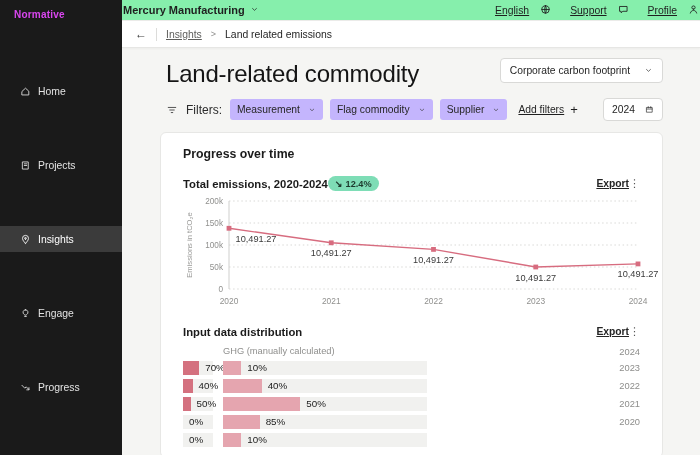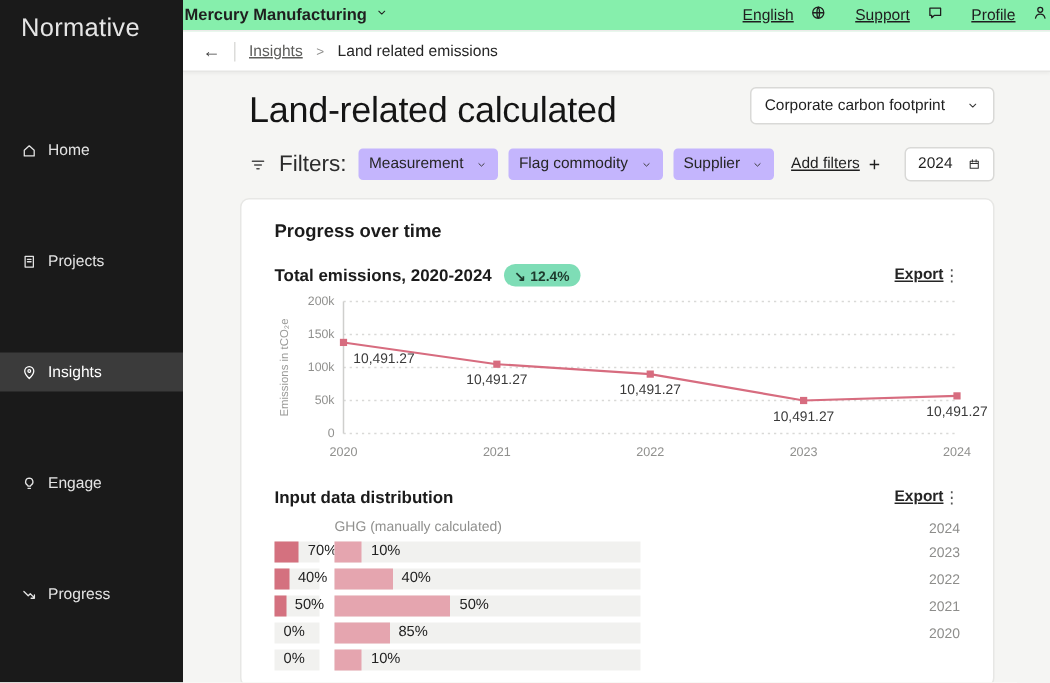--- a/index.html
+++ b/index.html
@@ -1,22 +1,22 @@
 <!DOCTYPE html>
 <html><head>
 <meta charset="utf-8">
 <style>
   html,body{margin:0;padding:0;background:#f5f5f3;}
   *{box-sizing:border-box;}
   .app{display:flex;width:700px;height:455px;background:#f5f5f3;font-family:"Liberation Sans",sans-serif;overflow:hidden;}
   
   .sidebar{flex:0 0 122px;background:#1a1a1a;color:#fff;}
-  .logo{padding:9px 14px 10px;font-size:17px;font-weight:400;letter-spacing:.2px;color:#e5e5e5;}
+  .logo{padding:9px 14px 10px;font-size:10px;font-weight:700;letter-spacing:.2px;color:#d946ef;}
   .nav{margin-top:4px;}
-  .nav-item{display:flex;align-items:center;gap:7px;height:26px;padding:0 14px;font-size:10.4px;color:#e3e3e3;cursor:pointer;margin-top:48px;}
+  .nav-item{display:flex;align-items:center;gap:7px;height:26px;padding:0 20px;font-size:10.4px;color:#e3e3e3;cursor:pointer;margin-top:48px;}
   .nav-item .icon{display:inline-flex;}
   .nav-item .icon svg{width:11px;height:11px;}
   .nav-item.active{background:#3b3b3b;color:#fff;}
   
   .main{flex:1;display:flex;flex-direction:column;min-width:0;}
   .topbar{height:21px;background:#86efac;border-bottom:1px solid #ebebe9;display:flex;align-items:center;justify-content:space-between;padding:0 1px;}
   .company{display:flex;align-items:center;gap:5px;font-size:11px;font-weight:600;color:#1f1f1f;background:none;border:0;font-family:inherit;cursor:pointer;padding:0;}
   .company .icon svg{width:9px;height:9px;}
   .top-links{display:flex;gap:19px;}
   .top-link{display:flex;align-items:center;gap:11px;font-size:10.4px;color:#1f1f1f;cursor:pointer;}
@@ -31,33 +31,33 @@
   
   .content{flex:1;padding:10px 37px 0 38px;overflow:hidden;}
   .title-row{display:flex;justify-content:space-between;align-items:flex-start;}
   h1{margin:2px 0 0 6px;font-size:24px;font-weight:500;letter-spacing:-.2px;color:#151515;}
   .selectbox{display:flex;align-items:center;gap:14px;background:#fff;border:1px solid #d9d9d7;border-radius:4px;padding:6px 9px;font-size:10.3px;color:#1f1f1f;font-family:inherit;cursor:pointer;}
   .selectbox .icon{display:inline-flex;color:#333;}
   .selectbox .icon svg{width:9px;height:9px;}
   .filters-row{display:flex;align-items:center;gap:8px;margin:10px 0 0 6px;}
   .funnel{display:inline-flex;color:#4a4a4a;}
   .funnel svg{width:12px;height:12px;}
-  .filters-label{font-size:15px;color:#2c2c2c;}
+  .filters-label{font-size:12px;color:#2c2c2c;}
   .pills{display:flex;gap:7px;}
   .pill{display:flex;align-items:center;gap:8px;background:#c4b5fd;border:0;border-radius:3px;padding:5px 7px;font-size:10.3px;color:#262626;font-family:inherit;cursor:pointer;}
   .pill .icon{display:inline-flex;color:#333;}
   .pill .icon svg{width:8px;height:8px;}
   .add-filters{font-size:10.3px;color:#1f1f1f;text-decoration:underline;margin-left:3px;cursor:pointer;}
   .plus{font-size:13px;color:#1f1f1f;cursor:pointer;margin-left:-2px;}
   .datebox{margin-left:auto;gap:10px;padding:5px 8px;}
   
   .card{margin-top:11px;background:#fff;border:1px solid #e7e7e5;border-radius:6px;padding:14px 22px 10px;}
   .card h2{margin:0;font-size:12.3px;font-weight:700;color:#1b1b1b;}
   .sec-head{display:flex;justify-content:space-between;align-items:center;margin-top:15px;}
-  .sec-left{display:flex;align-items:center;gap:8px;}
+  .sec-left{display:flex;align-items:center;}
   .sec-title{font-size:11.3px;font-weight:700;color:#1b1b1b;}
   .badge{display:inline-flex;align-items:center;gap:3px;background:#7eddb6;border-radius:9px;padding:2px 7px;font-size:9.2px;font-weight:600;color:#1d3a2d;}
   .sec-right{display:flex;align-items:center;gap:0;}
   .export{font-size:10.3px;color:#242424;text-decoration:underline;font-weight:600;cursor:pointer;}
   .kebab{font-size:11px;color:#555;cursor:pointer;}
   .line-chart{margin-top:2px;}
   .line-chart svg{overflow:visible;display:block;}
   .dist-head{margin-top:10px;}
   .dist-grid{display:grid;grid-template-columns:30px 1fr 1fr;column-gap:10px;row-gap:4px;margin-top:8px;align-items:center;}
   .dist-colhead{font-size:9.3px;color:#8f8f8d;padding-bottom:1px;}
@@ -165,21 +165,21 @@
     <div class="crumbbar">
       <button class="back">←</button>
       <span class="vdiv"></span>
       <a class="crumb-link">Insights</a>
       <span class="crumb-sep">&gt;</span>
       <span class="crumb-cur">Land related emissions</span>
     </div>
 
     <div class="content">
       <div class="title-row">
-        <h1>Land-related calculated</h1>
+        <h1>Land-related commodity</h1>
         <button class="selectbox">
           <span>Corporate carbon footprint</span>
           <span class="icon">
               <svg viewBox="0 0 16 16" fill="none" stroke="currentColor" stroke-width="1.25" stroke-linecap="round" stroke-linejoin="round">
                 <path d="M4.5 6.2 8 9.5l3.5-3.3"></path>
               </svg>
             </span>
         </button>
       </div>
 

